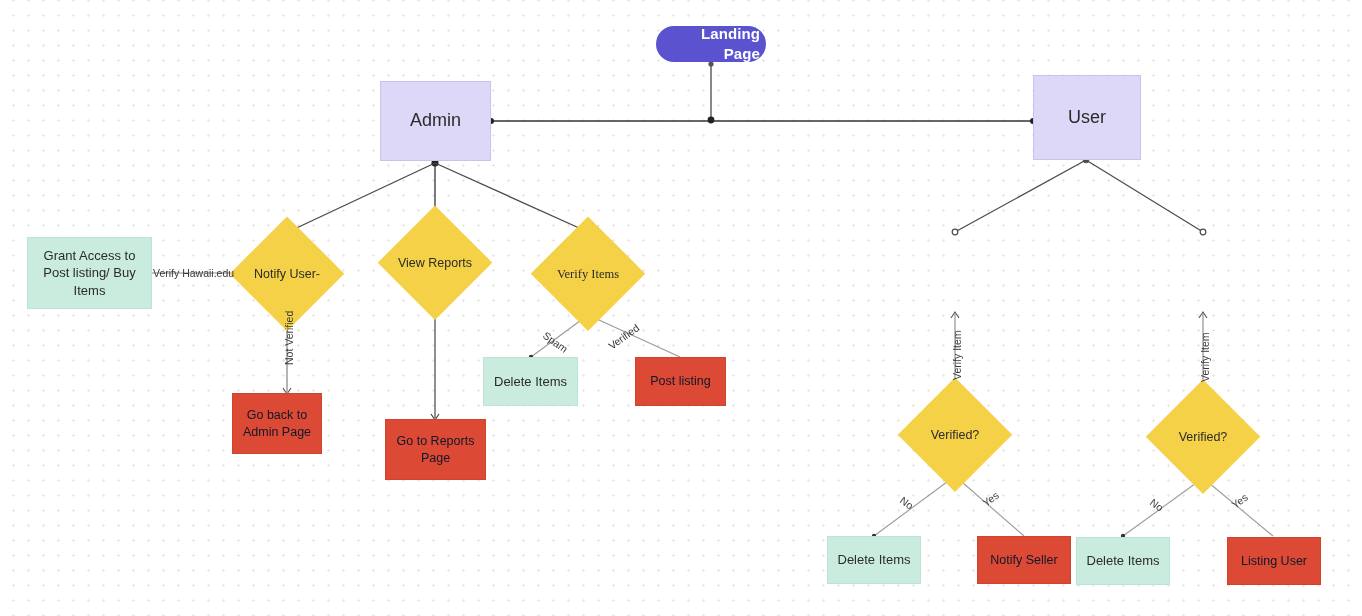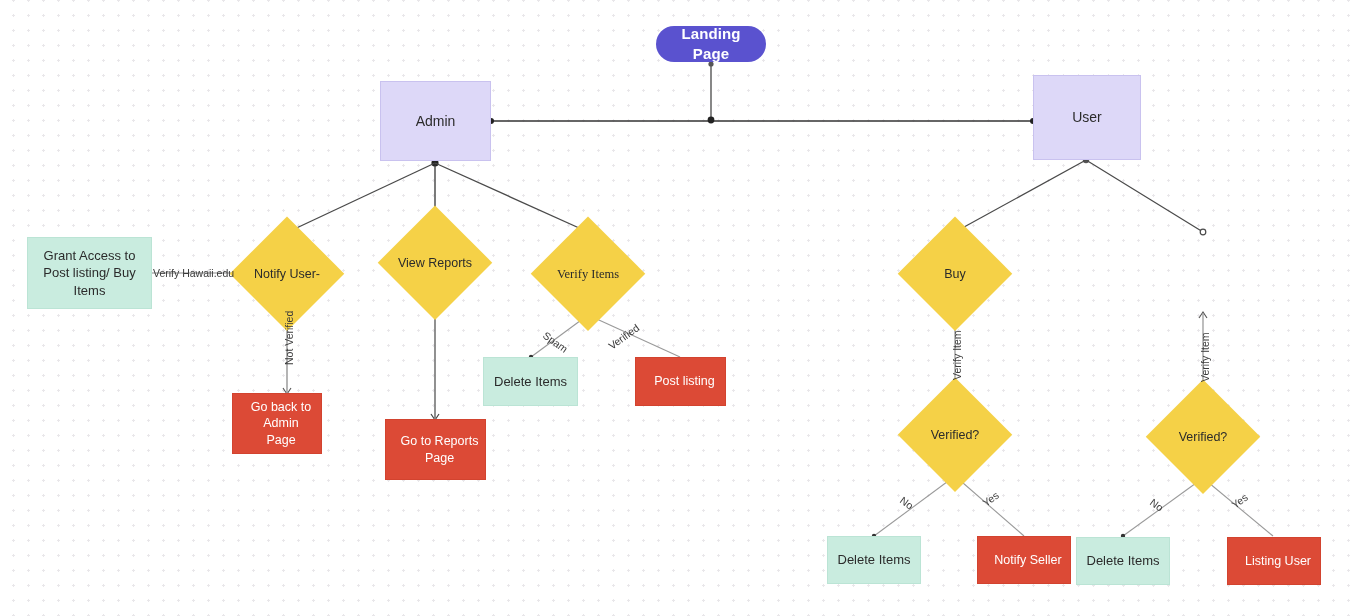--- a/index.html
+++ b/index.html
@@ -42,42 +42,42 @@
     box-sizing: border-box;
   }
   
   .pill {
     background: #5a52cf;
     border-radius: 22px;
     color: #ffffff;
     font-size: 15px;
     font-weight: bold;
     letter-spacing: 0.1px;
+    text-align: right;
   }
   
   .box-lav {
     background: #ddd8f8;
     border: 1px solid #c9c2ef;
     color: #2b2b2b;
-    font-size: 14px;
+    font-size: 18px;
   }
   
   .box-mint {
     background: #c9ecdf;
     border: 1px solid #bbe4d5;
     color: #2b2b2b;
     font-size: 13px;
   }
   
   .box-red {
     background: #dc4a36;
     border: 1px solid #d2432f;
-    color: #ffffff;
+    color: #0f172a;
     font-size: 12.5px;
-    padding-left: 8px;
   }
   
   .diamond {
     background: transparent;
   }
   .diamond .dia-shape {
     position: absolute;
     left: 50%;
     top: 50%;
     width: 74%;
@@ -204,24 +204,20 @@
   </div>
 
   <div class="node box-mint" style="left:483px; top:357px; width:95px; height:49px;">
     <span class="node-label">Delete Items</span>
   </div>
 
   <div class="node box-red" style="left:635px; top:357px; width:91px; height:49px;">
     <span class="node-label">Post listing</span>
   </div>
 
-  <div class="node diamond" style="left:900px; top:219px; width:110px; height:110px;">
-    <span class="dia-shape"></span>
-    <span class="node-label">Buy</span>
-  </div>
 
 
   <div class="node diamond" style="left:900px; top:380px; width:110px; height:110px;">
     <span class="dia-shape"></span>
     <span class="node-label">Verified?</span>
   </div>
 
   <div class="node diamond" style="left:1148px; top:382px; width:110px; height:110px;">
     <span class="dia-shape"></span>
     <span class="node-label">Verified?</span>

